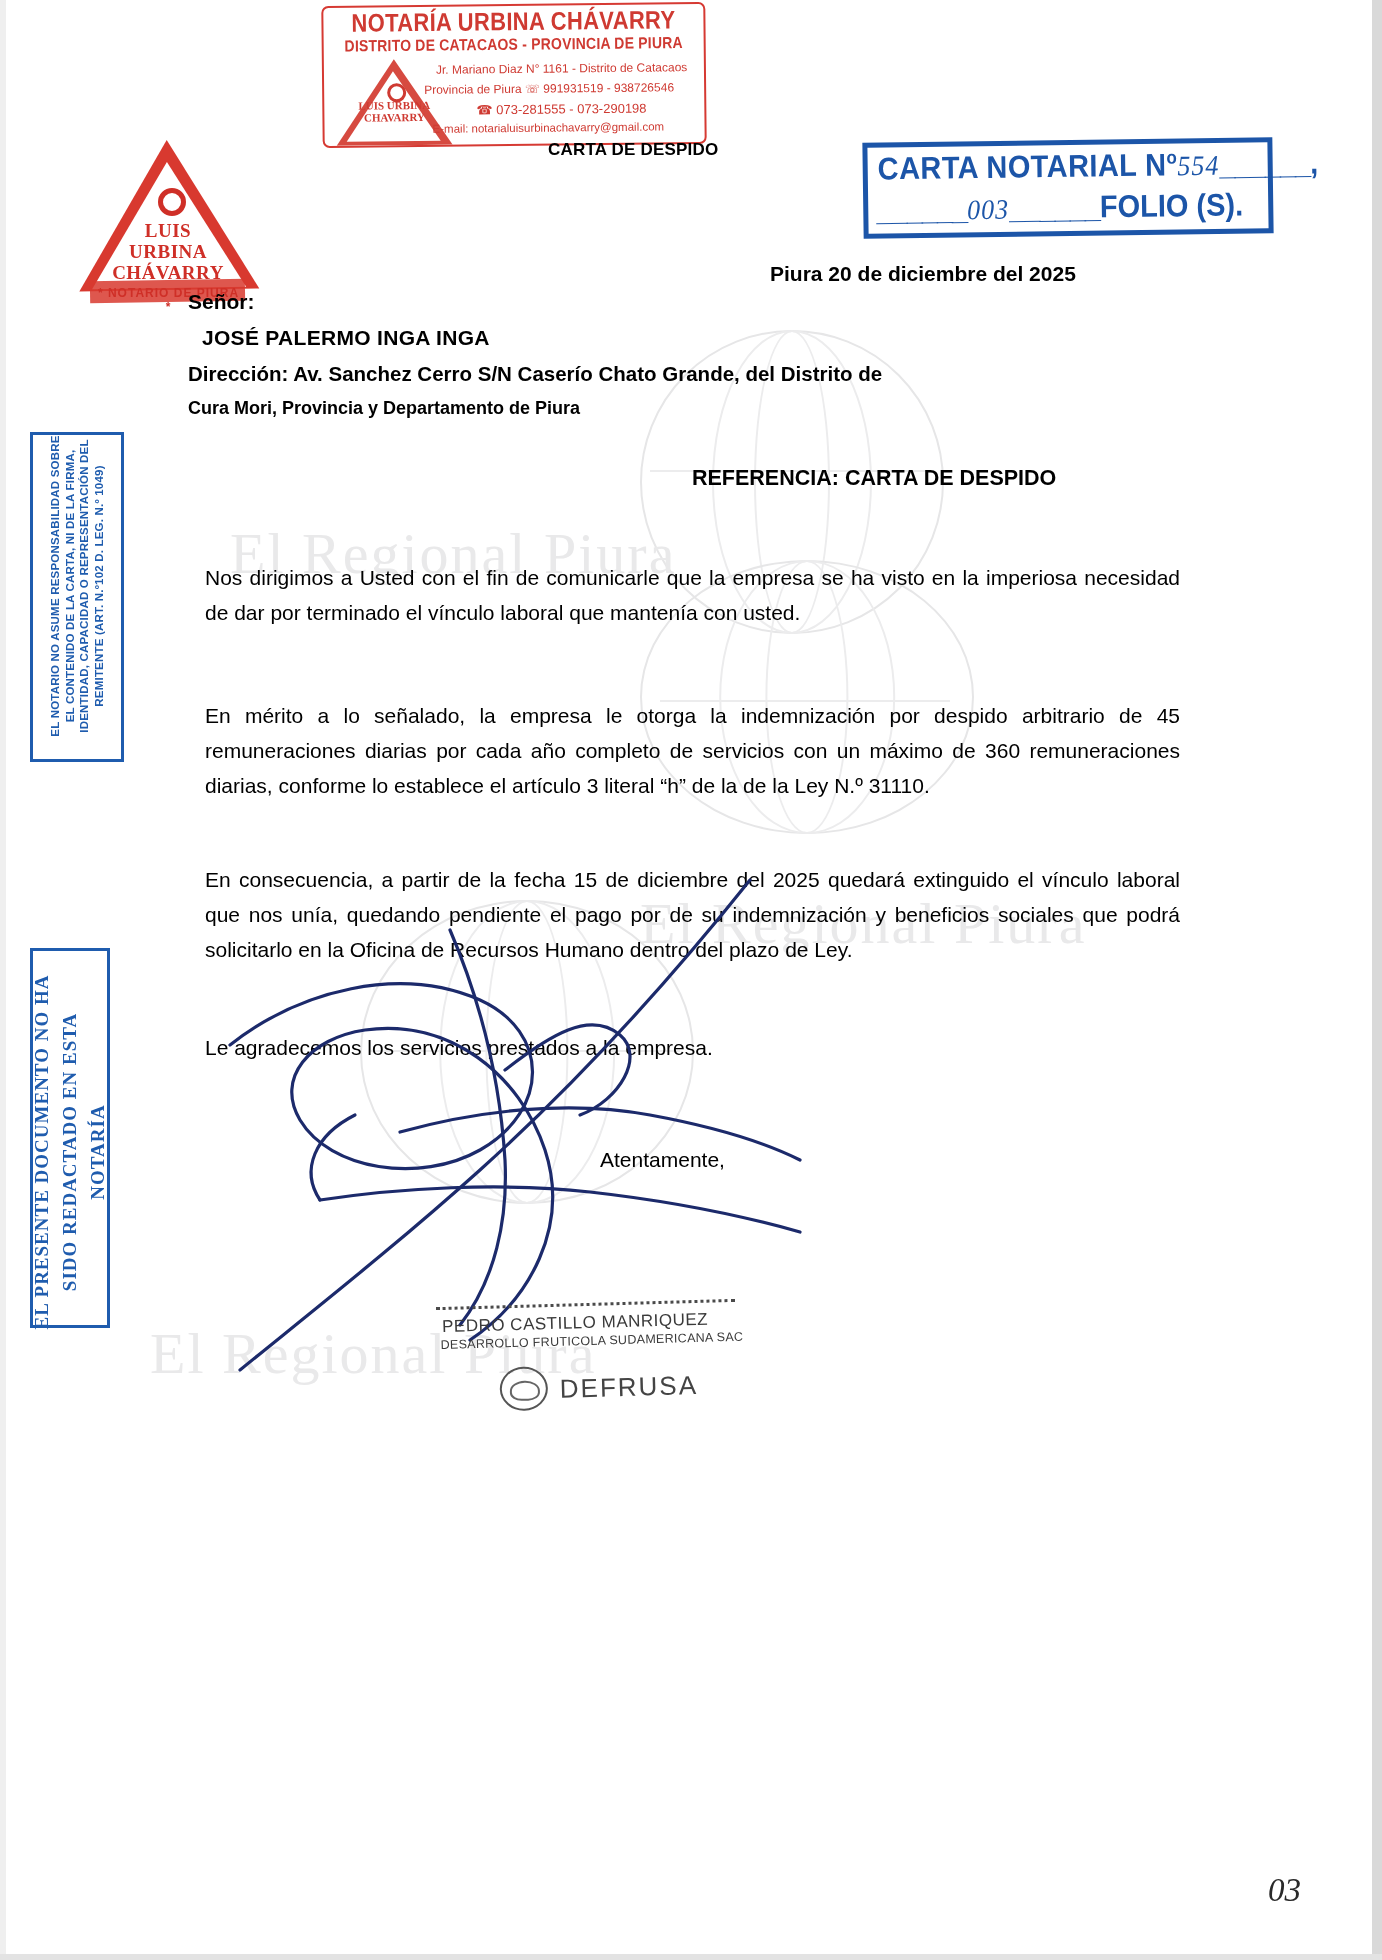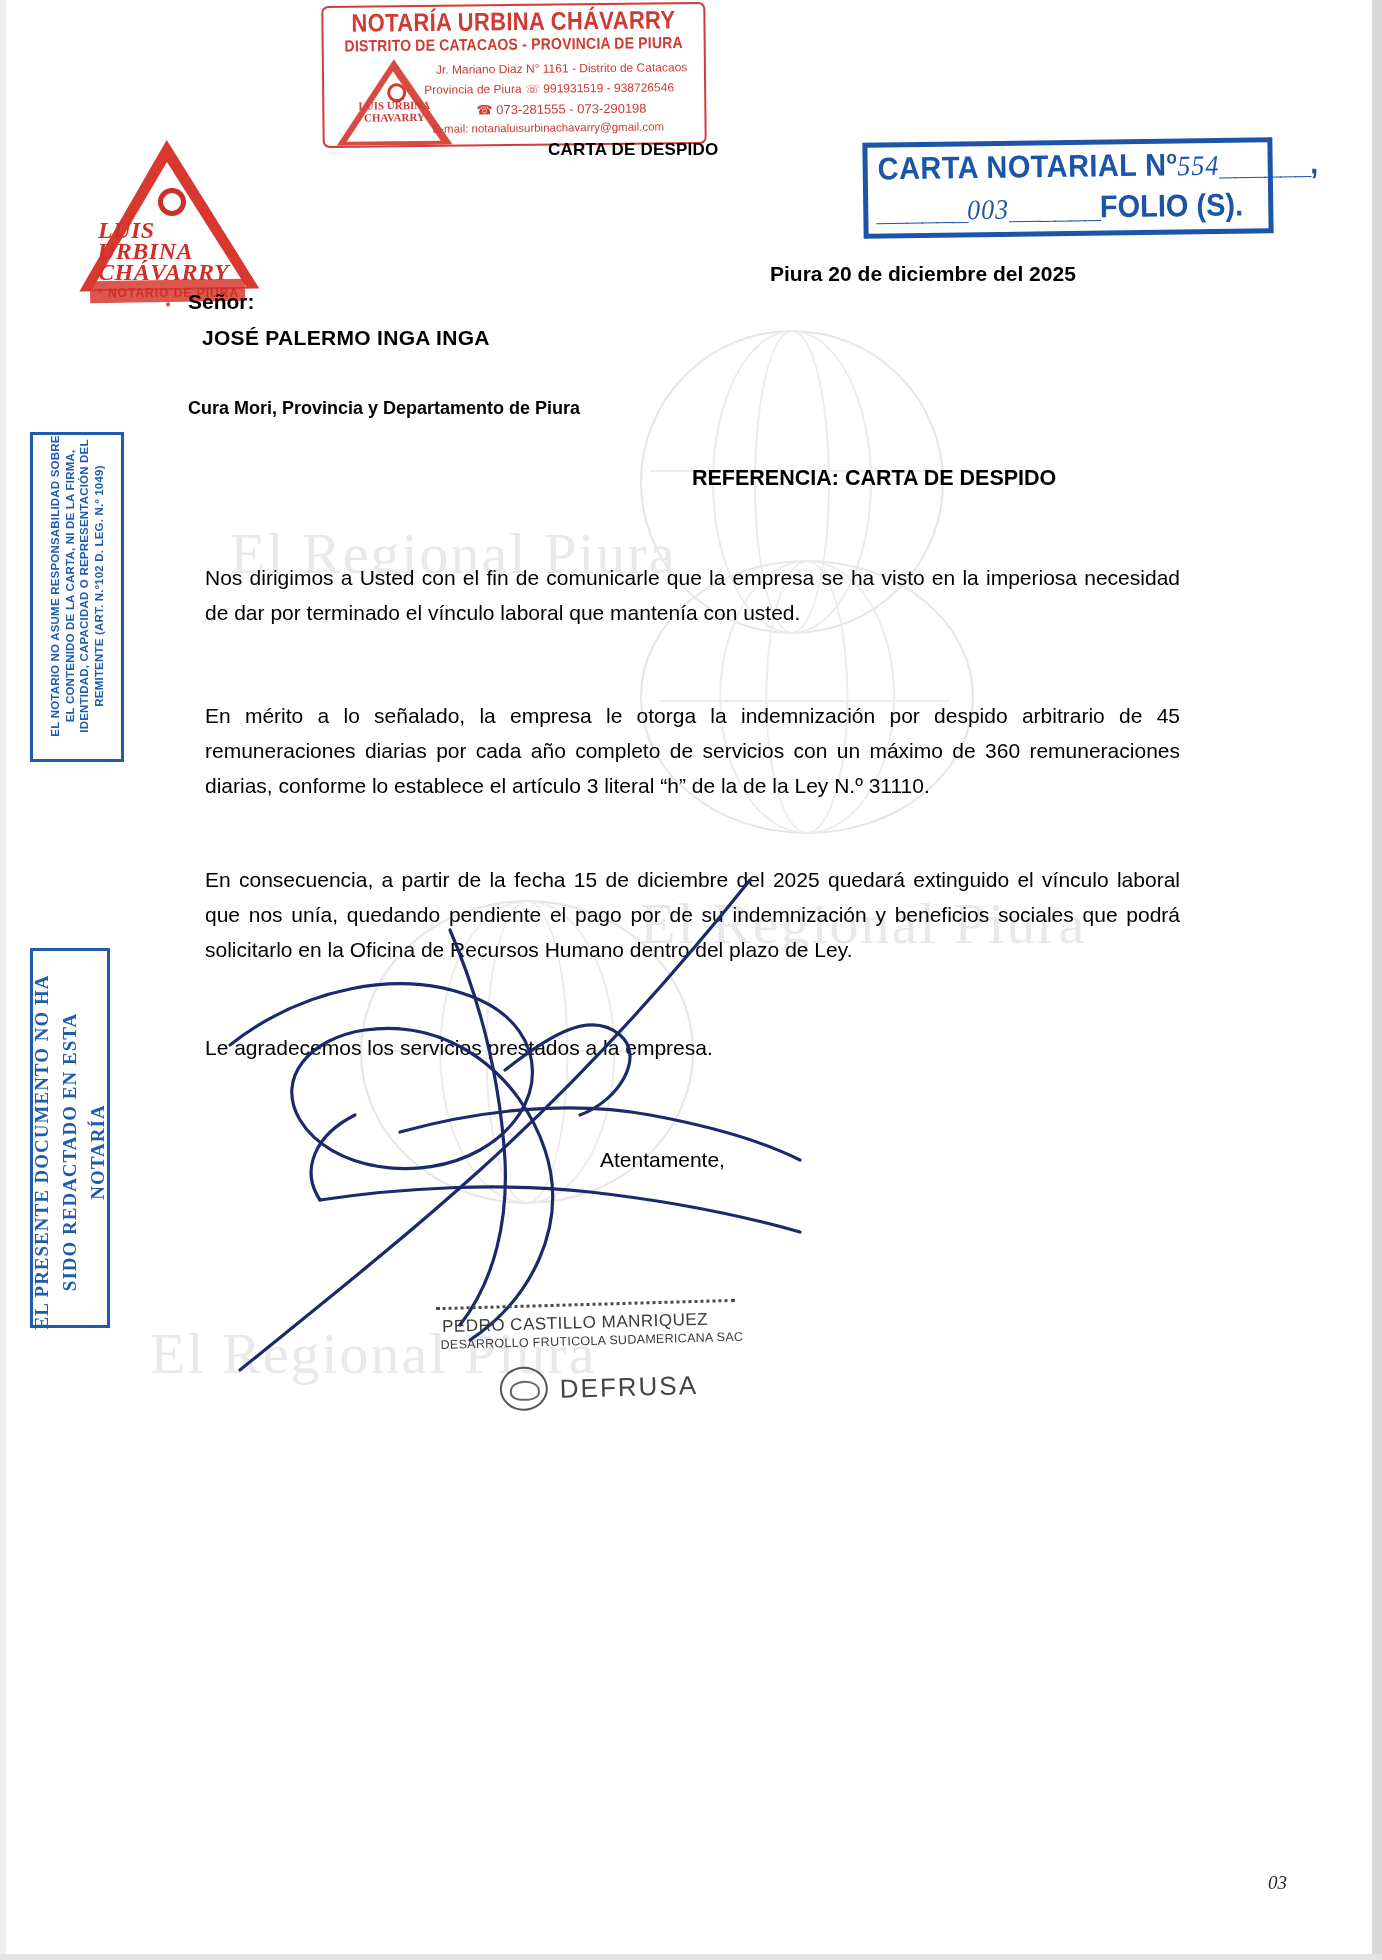--- a/index.html
+++ b/index.html
@@ -74,23 +74,23 @@
   .rl-tri-in{
     position:absolute;left:13px;top:22px;width:0;height:0;
     border-left:77px solid transparent;border-right:77px solid transparent;
     border-bottom:126px solid #ffffff;transform:rotate(-1deg);
   }
   .rl-dot{
     position:absolute;left:80px;top:48px;width:18px;height:18px;
     border:5px solid #cf2f27;border-radius:50%;
   }
   .rl-txt{
-    position:absolute;left:20px;top:80px;width:140px;
-    color:#cf2f27;font-family:"Liberation Serif",serif;font-size:24px;
-    font-weight:bold;line-height:21px;letter-spacing:.5px;font-style:italic;
+    position:absolute;left:20px;top:80px;width:140px;text-align:center;
+    color:#cf2f27;font-family:"Liberation Serif",serif;font-size:19px;
+    font-weight:bold;line-height:21px;letter-spacing:.5px;
   }
   .rl-bottom{
     position:absolute;left:18px;top:146px;width:145px;text-align:center;
     color:#cf2f27;font-size:12px;font-weight:bold;letter-spacing:1px;
   }
   .rl-band{
     position:absolute;left:12px;top:140px;width:155px;height:22px;
     background:#d8392f;opacity:.85;transform:rotate(-1deg);
   }
   
@@ -173,21 +173,21 @@
     border:2px solid #555;border-radius:50%;
   }
   .sig-logo:after{
     content:"";position:absolute;left:8px;top:12px;width:26px;height:16px;
     border:2px solid #666;border-radius:50% 50% 40% 40%;
   }
   
   .sig-svg{position:absolute;left:150px;top:870px;width:700px;height:560px;}
   .folio-num{
     position:absolute;left:1268px;top:1872px;font-family:"Liberation Serif",serif;
-    font-size:19px;color:#2a2a2a;font-style:italic;
+    font-size:33px;color:#2a2a2a;font-style:italic;
   }
   .edge{position:absolute;right:0;top:0;width:10px;height:1960px;background:#d9d9d9;}
   .edge2{position:absolute;left:0;top:0;width:6px;height:1960px;background:#efefef;}
   .bottom-edge{position:absolute;left:0;bottom:0;width:1382px;height:6px;background:#e3e3e3;}
 </style>
 </head>
 <body>
 
 <div class="page">
 
@@ -252,20 +252,21 @@
   </div>
   <div class="vstamp" id="vstamp-noredactado">
     <div class="inner">EL PRESENTE DOCUMENTO NO HA SIDO REDACTADO EN ESTA NOTARÍA</div>
   </div>
 
   <div class="doc">
     <div class="t title-despido">CARTA DE DESPIDO</div>
     <div class="t date-line">Piura 20 de diciembre del 2025</div>
     <div class="t senor">Señor:</div>
     <div class="t dest-name">JOSÉ PALERMO INGA INGA</div>
+    <div class="t dest-addr1">Dirección: Av. Sanchez Cerro S/N Caserío Chato Grande, del Distrito de</div>
     <div class="t dest-addr2">Cura Mori, Provincia y Departamento de Piura</div>
     <div class="t referencia">REFERENCIA: CARTA DE DESPIDO</div>
 
     <div class="para" id="para-1">Nos dirigimos a Usted con el fin de comunicarle que la empresa se ha visto en la imperiosa necesidad de dar por terminado el vínculo laboral que mantenía con usted.</div>
     <div class="para" id="para-2">En mérito a lo señalado, la empresa le otorga la indemnización por despido arbitrario de 45 remuneraciones diarias por cada año completo de servicios con un máximo de 360 remuneraciones diarias, conforme lo establece el artículo 3 literal “h” de la de la Ley N.º 31110.</div>
     <div class="para" id="para-3">En consecuencia, a partir de la fecha 15 de diciembre del 2025 quedará extinguido el vínculo laboral que nos unía, quedando pendiente el pago por de su indemnización y beneficios sociales que podrá solicitarlo en la Oficina de Recursos Humano dentro del plazo de Ley.</div>
     <div class="para" id="para-4">Le agradecemos los servicios prestados a la empresa.</div>
 
     <div class="t atentamente">Atentamente,</div>
     <div class="folio-num">03</div>

